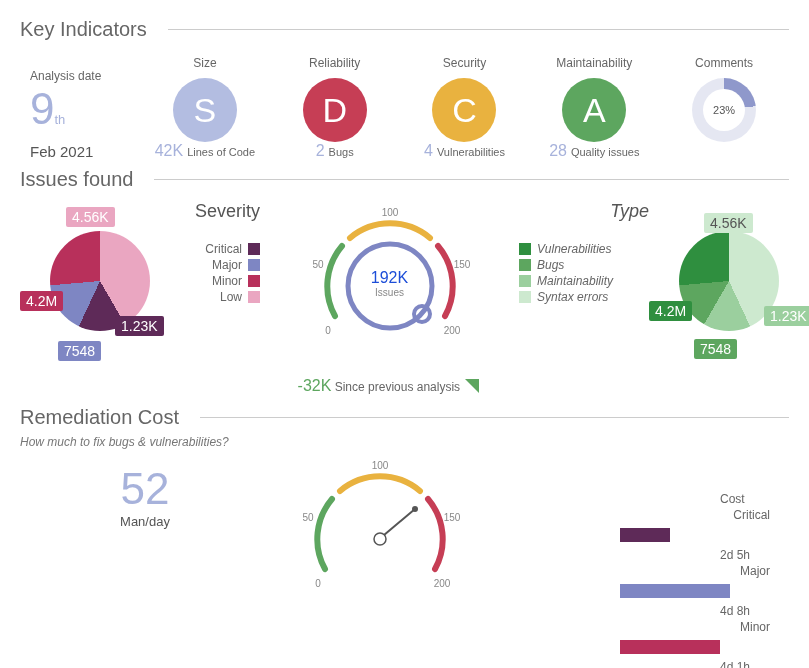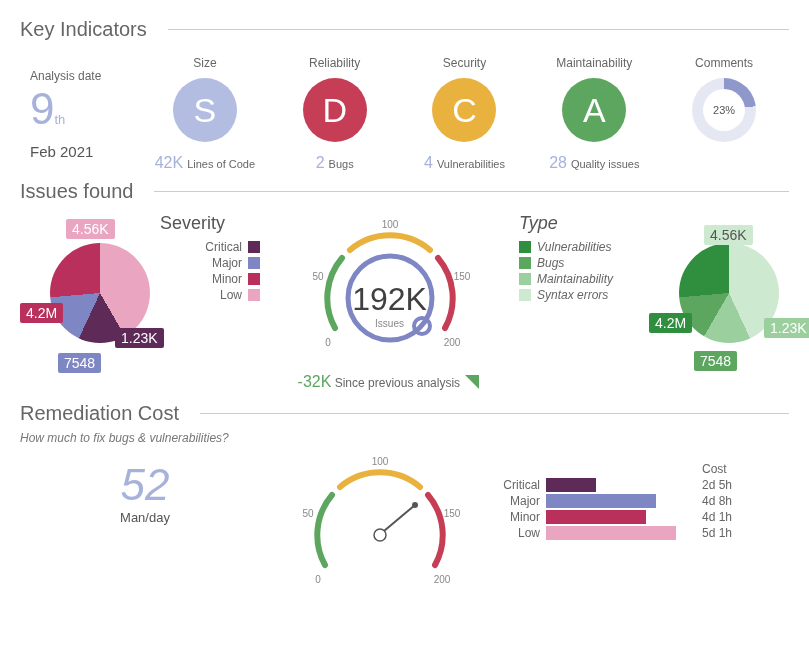--- a/index.html
+++ b/index.html
@@ -9,47 +9,47 @@
   .indicators-row { display:flex; padding:10px 0 0 0; align-items:flex-start; }
   .date-block { width:120px; text-align:left; padding-left:10px; }
   .date-label { font-size:12px; color:#666; margin-top:18px;}
   .date-big { font-size:44px; font-weight:300; color:#a7b2db; margin-top:4px; line-height:1;}
   .date-big small { font-size:13px; vertical-align:baseline;}
   .date-sub { font-size:15px; color:#555; margin-top:12px;}
   .ind { flex:1; text-align:center; }
   .ind-title { font-size:12px; color:#666; margin-top:5px; margin-bottom:8px;}
   .badge { width:64px; height:64px; border-radius:50%; margin:0 auto; color:#fff; font-size:34px; display:flex; align-items:center; justify-content:center; font-weight:300;}
   .cS { background:#b3bde1; } .cD { background:#c63e55; } .cC { background:#e9b23f; } .cA { background:#5da65f; }
-  .ind-line { margin-top:12px; font-size:11px; color:#666;}
+  .ind-line { font-size:11px; color:#666;}
   .ind-line .num { color:#a7b2db; font-size:16px; margin-right:4px; }
   .donut { width:64px; height:64px; border-radius:50%; margin:0 auto; background: conic-gradient(#8f98cb 0 83deg, #e5e7f2 83deg 360deg); display:flex; align-items:center; justify-content:center;}
   .donut-inner { width:42px; height:42px; border-radius:50%; background:#fff; display:flex; align-items:center; justify-content:center; font-size:11px; color:#555;}
   .issues-row { display:flex; padding:10px 0 0 0; align-items:flex-start;}
   .pie-block { position:relative; width:140px; height:170px;}
   .pie { width:100px; height:100px; border-radius:50%; position:absolute; left:30px; top:30px;}
   .lbl { position:absolute; font-size:14px; color:#fff; padding:2px 6px; border-radius:2px;}
   .legend-block { font-size:13px; color:#666; width:100px;}
-  .legend-title { font-size:18px; color:#555; font-weight:400; margin-bottom:6px;}
+  .legend-title { font-size:18px; color:#555; font-weight:400; margin-bottom:20px;text-align:right;}
   .legend-item { display:flex; align-items:center; justify-content:flex-end; gap:6px; font-size:12px; margin:2px 0;}
   .legend-sw { width:12px; height:12px; }
   .gauge-block { flex:1; text-align:center; position:relative; width:200px;}
-  .gauge-center { font-size:32px; color:#404040; }
+  .gauge-center { font-size:16px; color:#1d4ed8; }
   .gauge-sub { font-size:10px; color:#888; }
-  .delta-row { font-size:12px; color:#666; margin-top:6px;}
+  .delta-row { font-size:12px; color:#666; margin-top:22px;}
   .delta-num { color:#5da65f; font-size:16px;}
   svg { overflow:visible; }
   .rem-row { display:flex; align-items:flex-start; padding-top:5px;}
   .rem-text { font-size:12px; font-style:italic; color:#777; margin:6px 0 10px 0;}
   .manday-block { width:250px; text-align:center;}
-  .manday-big { font-size:44px; color:#a7b2db; font-weight:300;font-style:italic;}
+  .manday-big { font-size:44px; color:#a7b2db; font-weight:300;}
   .manday-sub { font-size:13px; color:#555;}
   .manday-delta { font-size:13px; color:#666; margin-top:14px;}
   .manday-delta .v { color:#c63e55;}
   .bars-block { width:280px; font-size:12px; color:#666;}
-  .bar-row { display:flex; align-items:flex-end; margin:2px 0; gap:6px;}
+  .bar-row { display:flex; align-items:flex-end; margin:2px 0; gap:6px;flex-direction:column;}
   .bar-label { width:50px; text-align:right;}
   .bar-bg { width:150px; height:14px; position:relative;}
   .bar-fill { height:14px;}
   .bar-cost { width:50px; text-align:left;}
   .type-legend { width:130px;font-style:italic; }
   .type-legend .legend-item { justify-content:flex-start; }
   .arrow { display:inline-block; vertical-align:middle;}
   .tick-text { font-size:10px; fill:#888;}
 </style>
 </head>

